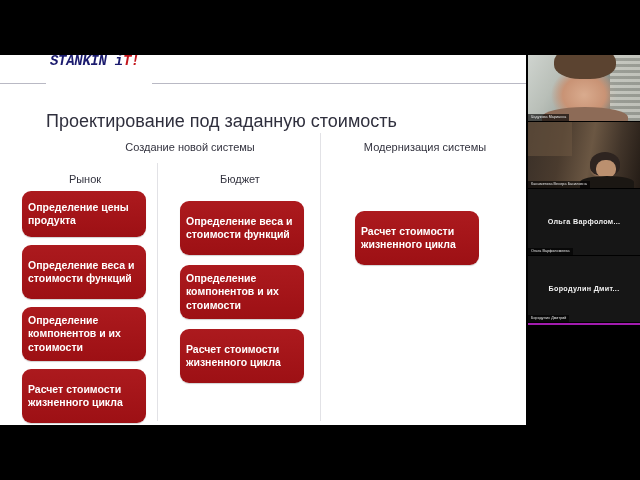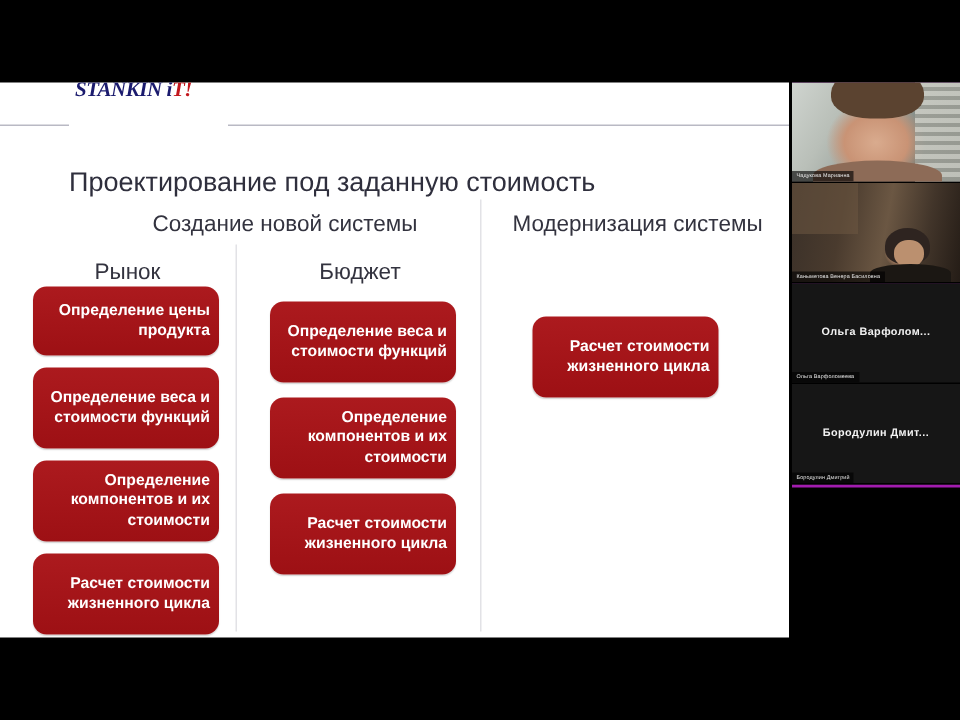--- a/index.html
+++ b/index.html
@@ -26,21 +26,21 @@
   .hdr {
     position:absolute; left:0; top:22px; width:526px; height:12px;
   }
   .hdr .rule-l, .hdr .rule-r {
     position:absolute; top:6px; height:1px; background:#b9b9c4;
   }
   .hdr .rule-l { left:0; width:46px; }
   .hdr .rule-r { left:152px; width:374px; }
   .logo {
     position:absolute; left:50px; top:-3px;
-    font-family:Liberation Serif, serif;
+    font-family:Liberation Mono, monospace;
     font-size:14px; font-weight:bold; font-style:italic;
     letter-spacing:-.3px; color:#1b1b6e; white-space:nowrap;
     line-height:18px;
   }
   .logo .it { color:#1b1b6e; }
   .logo .bang { color:#c3161c; }
 
   .slide-title {
     position:absolute; left:46px; top:56px;
     font-size:18px; color:#2f2f3d; white-space:nowrap;
@@ -48,39 +48,39 @@
 
   
   .divider {
     position:absolute; width:1px; background:#e2e2e6;
   }
   #div1 { left:157px; top:108px; height:258px; }
   #div2 { left:320px; top:78px; height:288px; }
 
   
   .col-head {
-    position:absolute; font-size:15px; color:#33333f;
+    position:absolute; font-size:11px; color:#33333f;
     white-space:nowrap; text-align:center;
   }
   #head-new  { left:60px;  top:86px;  width:260px; }
   #head-mod  { left:330px; top:86px;  width:190px; }
   #head-market{ left:20px; top:118px; width:130px; }
   #head-budget{ left:165px;top:118px; width:150px; }
 
   
   .box {
     position:absolute;
     background:#a11317;
     background:linear-gradient(180deg,#ac1a1e 0%,#9d1014 100%);
     border-radius:9px;
     color:#fff;
     font-size:10.5px;
     font-weight:bold;
     line-height:13.5px;
-    text-align:right;
+    text-align:left;
     display:flex; align-items:center; justify-content:center;
     padding:3px 6px;
     box-shadow:0 1px 1px rgba(0,0,0,.18);
   }
   .box span { display:block; }
 
   
   #b1 { left:22px;  top:136px; width:124px; height:46px; }
   #b2 { left:22px;  top:190px; width:124px; height:54px; }
   #b3 { left:22px;  top:252px; width:124px; height:54px; }

